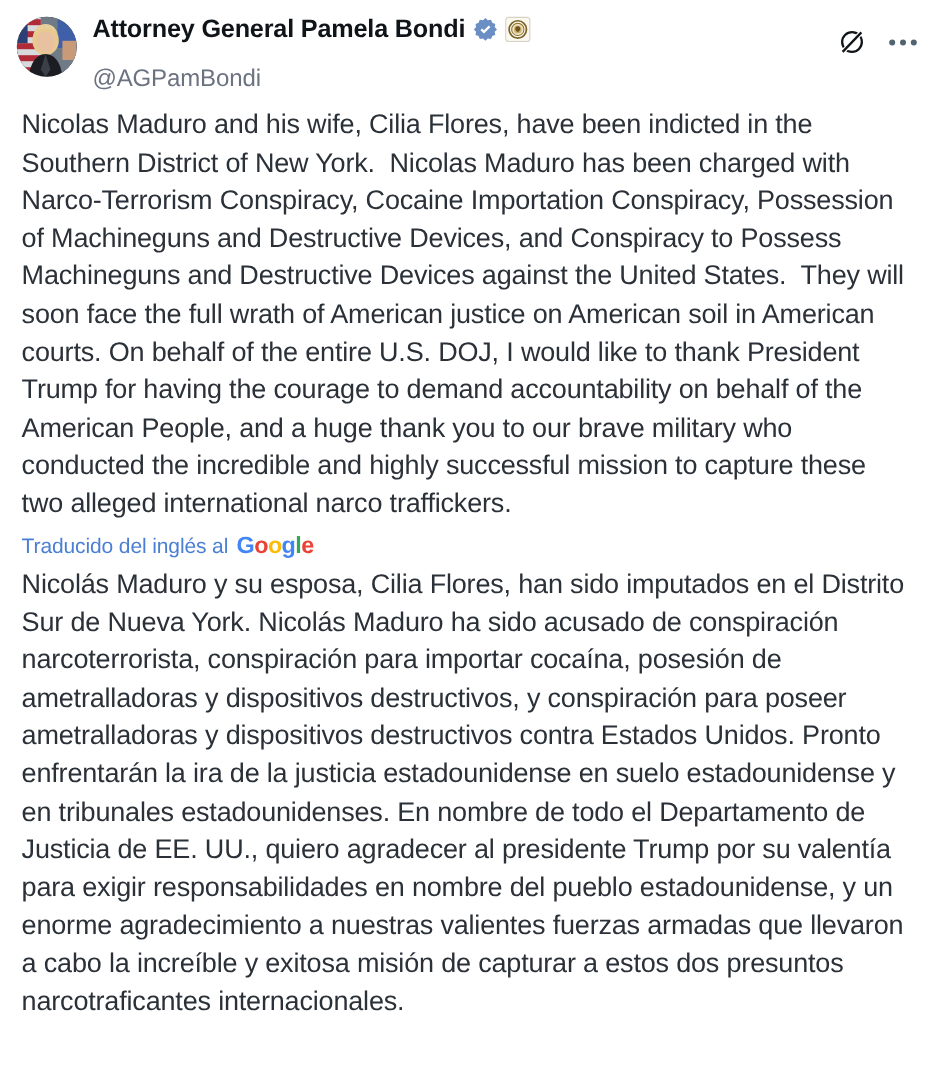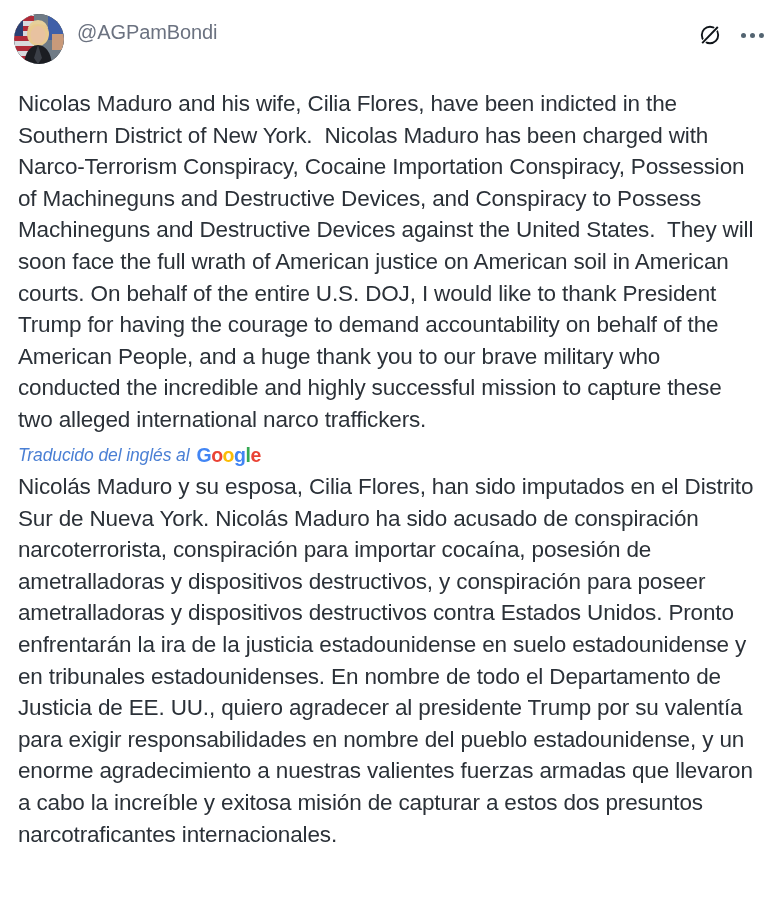--- a/index.html
+++ b/index.html
@@ -69,21 +69,21 @@
   .verified-badge { display: block; }
   .affiliate-badge {
     display: block;
     border: 1px solid #d8d2c4;
     border-radius: 3px;
     background: #fdfcf8;
   }
   .handle {
     font-size: 20px;
     color: #6b7280;
-    margin-top: 7px;
+    margin-top: 20px;
     letter-spacing: -0.1px;
     white-space: nowrap;
   }
 
   .header-actions {
     display: flex;
     align-items: center;
     gap: 14px;
     margin-left: auto;
     padding-top: 8px;
@@ -134,21 +134,20 @@
     display: flex;
     align-items: center;
     gap: 7px;
     line-height: 1;
   }
   .translate-label {
     font-size: 17.5px;
     color: #4a7fd4;
     letter-spacing: -0.1px;
     cursor: pointer;
-    font-style: italic;
   }
   .google-logo {
     font-size: 19.5px;
     font-weight: bold;
     letter-spacing: -0.5px;
     display: inline-flex;
     cursor: pointer;
   }
   .g-b { color: #4285F4; }
   .g-r { color: #EA4335; }
@@ -183,20 +182,40 @@
           <ellipse cx="24" cy="20" rx="11" ry="12" fill="#e8c98f"></ellipse>
           <ellipse cx="24" cy="21" rx="7.5" ry="9" fill="#e8c2a0"></ellipse>
           <path d="M13 18 Q15 6 24 6 Q33 6 35 18 Q34 10 24 10 Q15 10 13 18Z" fill="#e6cf9a"></path>
           <path d="M10 50 Q12 32 24 31 Q36 32 38 50 Z" fill="#1b1d22"></path>
           <path d="M24 31 L20 44 L24 50 L28 44 Z" fill="#3b3f47"></path>
         </g>
       </svg>
     </div>
 
     <div class="identity">
+      <div class="name-row">
+        <span class="display-name">Attorney General Pamela Bondi</span>
+
+        <span>
+          <svg class="verified-badge" width="21" height="21" viewBox="0 0 24 24">
+            <path fill="#6b8fc4" d="M12 1.2l2.3 2.05 3.05-.5 1.15 2.88 2.88 1.15-.5 3.05L23 12l-2.12 2.17.5 3.05-2.88 1.15-1.15 2.88-3.05-.5L12 22.8l-2.3-2.05-3.05.5-1.15-2.88-2.88-1.15.5-3.05L1 12l2.12-2.17-.5-3.05L5.5 5.63 6.65 2.75l3.05.5z"></path>
+            <path fill="#ffffff" d="M10.6 15.9l-3.3-3.2 1.5-1.55 1.8 1.75 4.6-4.6 1.55 1.55z"></path>
+          </svg>
+        </span>
+
+        <span>
+          <svg class="affiliate-badge" width="19" height="19" viewBox="0 0 20 20">
+            <rect x="0" y="0" width="20" height="20" fill="#fbf8f0"></rect>
+            <circle cx="10" cy="10" r="7.6" fill="none" stroke="#7c6326" stroke-width="1.5"></circle>
+            <circle cx="10" cy="10" r="5.4" fill="#efe3c4" stroke="#8a6f2c" stroke-width="0.9"></circle>
+            <circle cx="10" cy="10" r="3.4" fill="#cdb173"></circle>
+            <path d="M10 7.2c1.3 0 2.2 1 2.2 2.2 0 1.5-1.3 2.3-2.2 3-0.9-.7-2.2-1.5-2.2-3 0-1.2.9-2.2 2.2-2.2z" fill="#6b531f"></path>
+          </svg>
+        </span>
+      </div>
 
       <div class="handle">@AGPamBondi</div>
     </div>
 
     <div class="header-actions">
       <button class="icon-btn">
         <svg width="24" height="24" viewBox="0 0 24 24">
           <circle cx="12" cy="12" r="8.2" fill="none" stroke="#0f1419" stroke-width="1.9"></circle>
           <line x1="4.2" y1="20.2" x2="19.8" y2="4" stroke="#ffffff" stroke-width="4"></line>
           <line x1="4.2" y1="20.2" x2="19.8" y2="4" stroke="#0f1419" stroke-width="1.9"></line>

